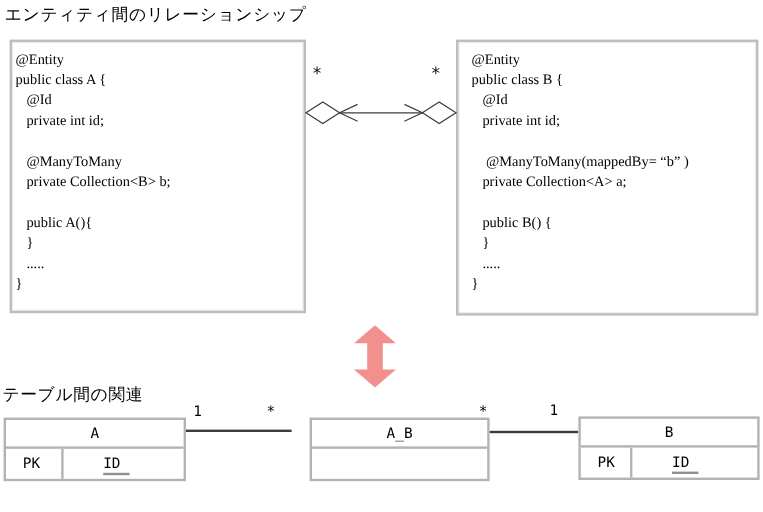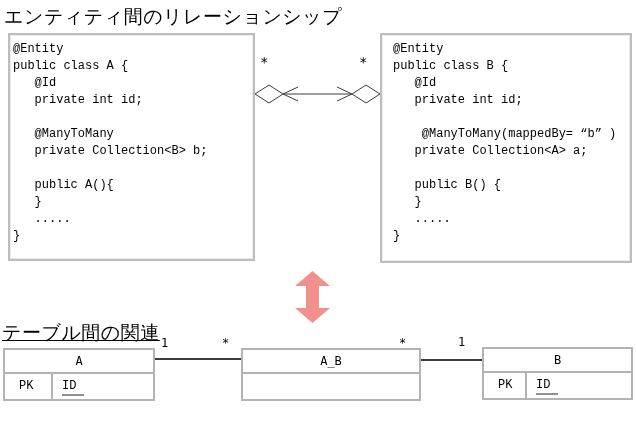--- a/index.html
+++ b/index.html
@@ -1,49 +1,49 @@
 <!DOCTYPE html>
 <html><head>
 <meta charset="utf-8">
 <style>
   html,body{margin:0;padding:0;background:#fff;}
   #canvas{
     position:relative;width:636px;height:427px;background:#ffffff;
     font-family:"DejaVu Sans",sans-serif;color:#000;overflow:hidden;
   }
   .abs{position:absolute;}
-  .section-title{font-size:19px;color:#000;letter-spacing:0.5px;white-space:nowrap;}
+  .section-title{font-size:14px;color:#000;letter-spacing:0.5px;white-space:nowrap;}
   .code-box{
     border:2px solid #bdbdbd;background:#fff;box-sizing:border-box;
     box-shadow:inset 0 0 0 1px #ececec;
   }
   .code-box pre{
-    margin:0;font-family:Liberation Mono, monospace;
+    margin:0;font-family:Liberation Serif, serif;
     font-size:12px;line-height:17px;white-space:pre;color:#000;
   }
   .box-a pre{padding:6px 0 0 3px;}
   .box-b pre{padding:6px 0 0 11px;}
   .mult{
     font-family:"DejaVu Sans Mono","Liberation Mono",monospace;
     font-size:14px;color:#000;white-space:nowrap;
   }
   .rel-line{background:#3c3c3c;height:2px;}
   .db-table{
     border:2px solid #b3b3b3;background:#fff;box-sizing:border-box;
     font-family:"DejaVu Sans Mono","Liberation Mono",monospace;font-size:12px;color:#000;
   }
   .db-header{
     border-bottom:2px solid #b3b3b3;height:22px;line-height:22px;text-align:center;
   }
-  .db-row{display:flex;height:25px;line-height:25px;font-family:Liberation Mono, monospace;}
+  .db-row{display:flex;height:25px;line-height:25px;}
   .db-key{border-right:2px solid #b3b3b3;box-sizing:border-box;padding-left:14px;flex:none;}
   .ta .db-key{width:48px;}
   .tab .db-key{width:72px;}
   .tb .db-key{width:43px;}
-  .db-col{padding-left:9px;}
+  .db-col{padding-left:9px;margin-left:24px;}
   .uline{border-bottom:2px solid #8f8f8f;padding:0 8px 1px 0;display:inline-block;line-height:14px;}
   svg{display:block;}
 </style>
 </head>
 <body>
 
 <div id="canvas">
 
   <div class="abs section-title" style="left:4px;top:4px;">エンティティ間のリレーションシップ</div>
 
@@ -89,39 +89,39 @@
       <polyline points="84,7 99,14 84,21" fill="none" stroke="#3c3c3c" stroke-width="1"></polyline>
     </svg>
   </div>
 
   <div class="abs" style="left:295px;top:271px;width:35px;height:52px;">
     <svg width="35" height="52" viewBox="0 0 35 52">
       <polygon points="17.5,0 35,15 24,15 24,37 35,37 17.5,52 0,37 11,37 11,15 0,15" fill="#f2908e"></polygon>
     </svg>
   </div>
 
-  <div class="abs section-title" style="left:2px;top:320px;text-decoration:underline;">テーブル間の関連</div>
+  <div class="abs section-title" style="left:2px;top:320px;">テーブル間の関連</div>
 
   <div class="abs rel-line" style="left:155px;top:358px;width:88px;"></div>
   <div class="abs mult" style="left:161px;top:336px;font-size:12px;">1</div>
   <div class="abs mult" style="left:222px;top:336px;font-size:12px;">*</div>
 
   <div class="abs rel-line" style="left:393px;top:359px;width:89px;"></div>
   <div class="abs mult" style="left:399px;top:336px;font-size:12px;">*</div>
   <div class="abs mult" style="left:458px;top:335px;font-size:12px;">1</div>
 
   <div class="abs db-table ta" style="left:3px;top:348px;width:152px;">
     <div class="db-header">A</div>
     <div class="db-row">
       <span class="db-key">PK</span>
       <span class="db-col"><span class="uline">ID</span></span>
     </div>
   </div>
 
-  <div class="abs db-table tab" style="left:241px;top:348px;width:180px;">
+  <div class="abs db-table tab" style="left:258px;top:348px;width:150px;">
     <div class="db-header">A_B</div>
     <div class="db-row">
     </div>
   </div>
 
   <div class="abs db-table tb" style="left:482px;top:347px;width:151px;">
     <div class="db-header">B</div>
     <div class="db-row">
       <span class="db-key">PK</span>
       <span class="db-col"><span class="uline">ID</span></span>

